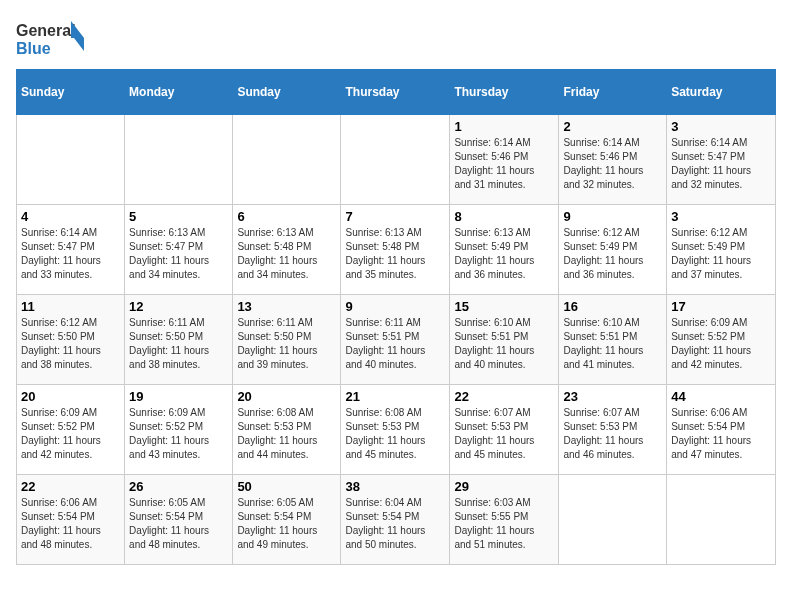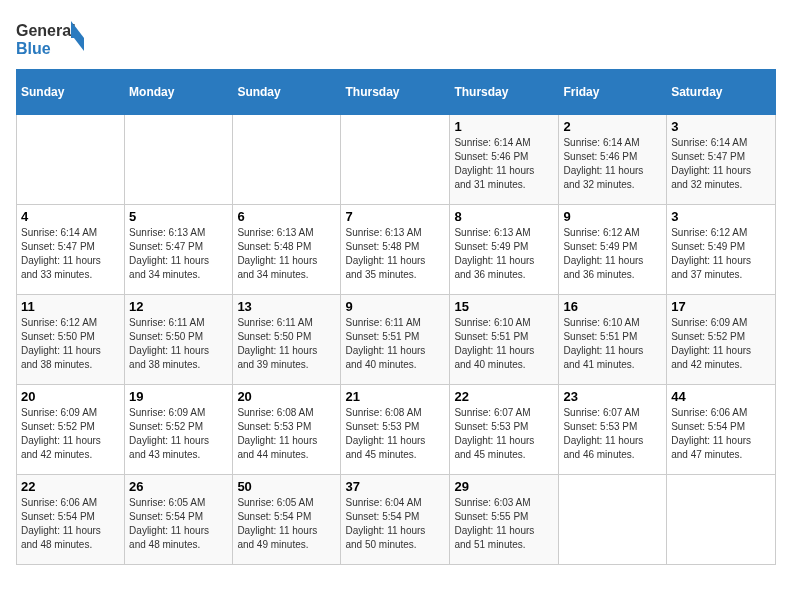--- a/index.html
+++ b/index.html
@@ -223,21 +223,21 @@
         </td>
         <td>
           <span class="day-num">26</span>
           <div class="day-info">Sunrise: 6:05 AM<br>Sunset: 5:54 PM<br>Daylight: 11 hours<br>and 48 minutes.</div>
         </td>
         <td>
           <span class="day-num">50</span>
           <div class="day-info">Sunrise: 6:05 AM<br>Sunset: 5:54 PM<br>Daylight: 11 hours<br>and 49 minutes.</div>
         </td>
         <td>
-          <span class="day-num">37</span>
+          <span class="day-num">38</span>
           <div class="day-info">Sunrise: 6:04 AM<br>Sunset: 5:54 PM<br>Daylight: 11 hours<br>and 50 minutes.</div>
         </td>
         <td>
           <span class="day-num">29</span>
           <div class="day-info">Sunrise: 6:03 AM<br>Sunset: 5:55 PM<br>Daylight: 11 hours<br>and 51 minutes.</div>
         </td>
         <td class="empty-cell"></td>
         <td class="empty-cell"></td>
       </tr>
     </tbody>

